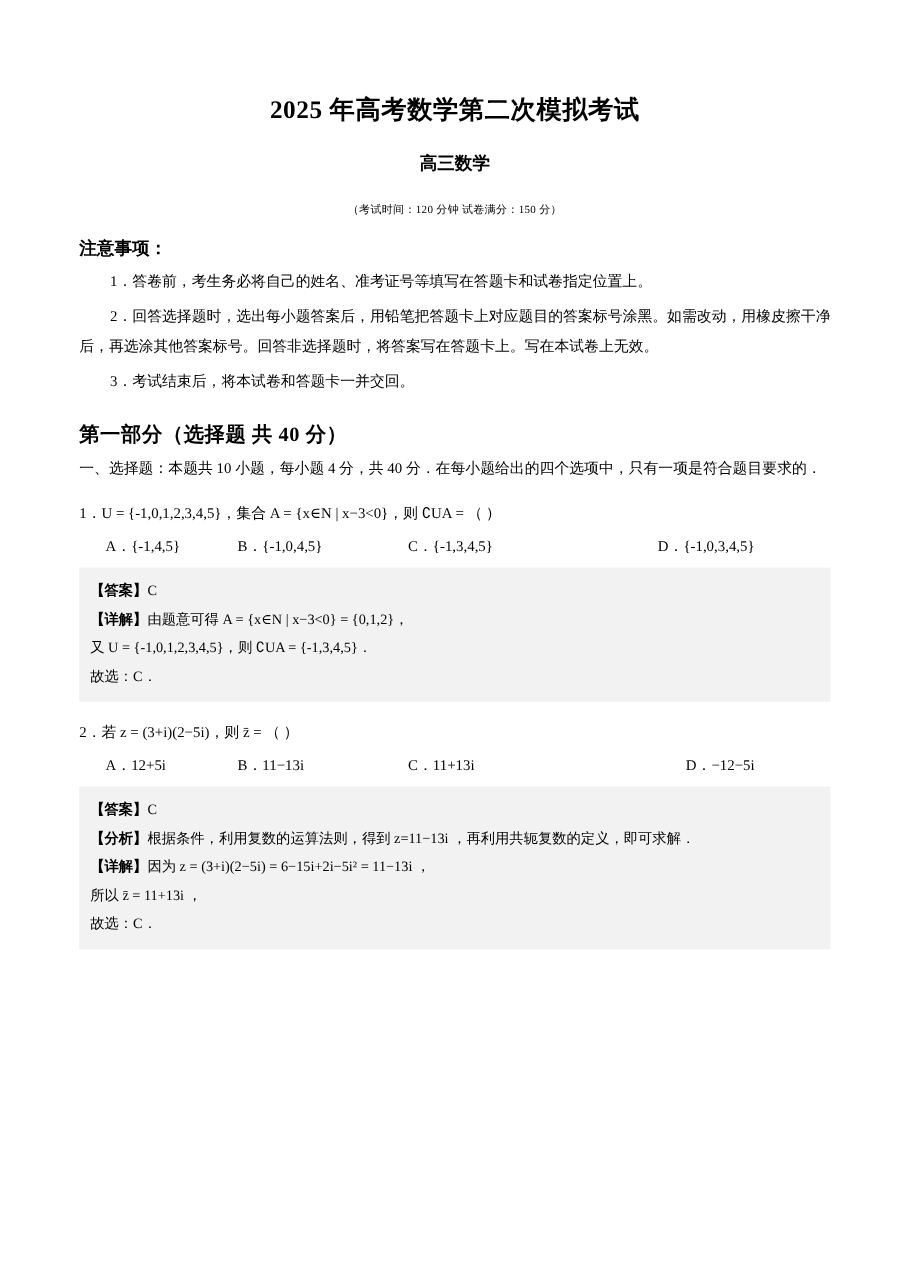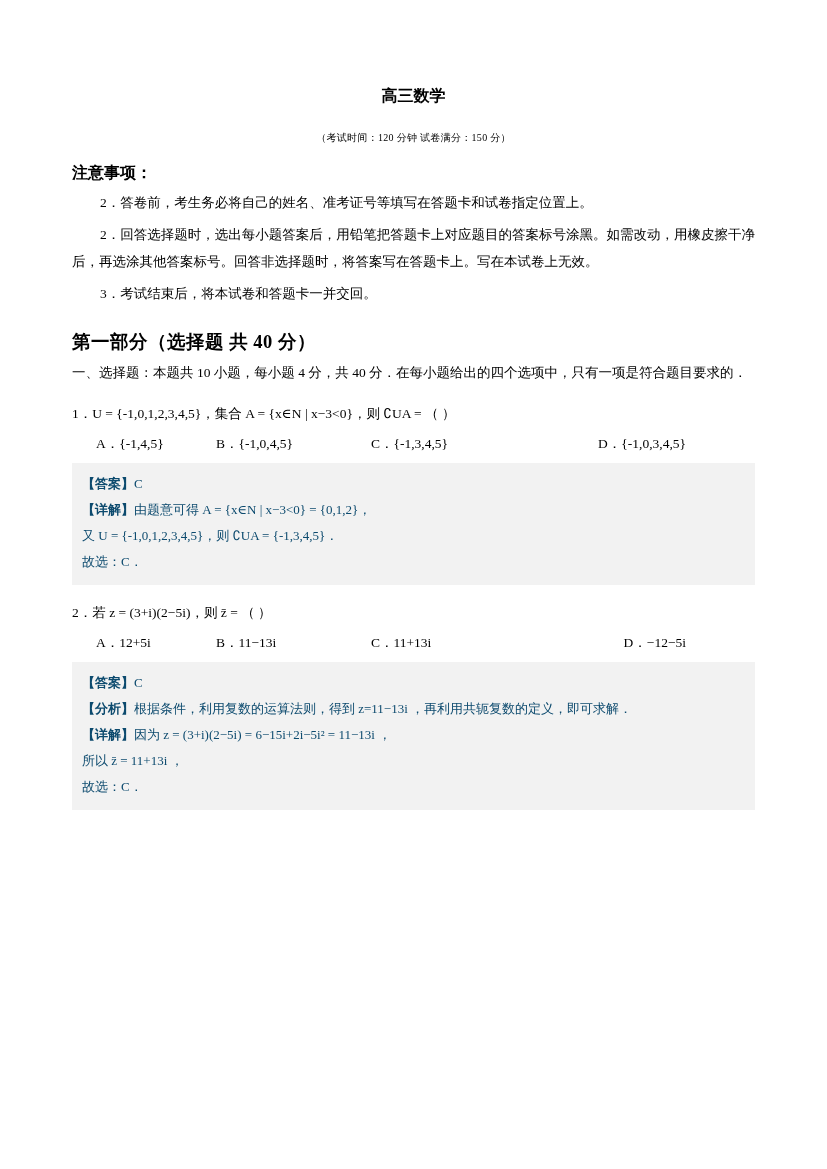--- a/index.html
+++ b/index.html
@@ -83,37 +83,38 @@
   .opt-b { width: 155px; }
   .opt-c { width: 155px; }
   .opt-d { width: 160px; text-align: right; }
 
   .answer-box {
     background: #f2f2f2;
     padding: 8px 10px 10px 10px;
     margin: 4px 0 4px 0;
   }
   .ans-line {
-    color: #0c4a6e;
+    color: #000000;
     font-size: 13px;
     line-height: 2.0;
     margin: 0;
   }
   .tag { font-weight: bold; }
 </style>
 </head>
 <body>
 
 <div class="page">
 
+  <div class="doc-title">2025 年高考数学第二次模拟考试</div>
   <div class="doc-subtitle">高三数学</div>
   <div class="doc-meta">（考试时间：120 分钟    试卷满分：150 分）</div>
 
   <div class="notice-head">注意事项：</div>
-  <div class="notice-item">2．答卷前，考生务必将自己的姓名、准考证号等填写在答题卡和试卷指定位置上。</div>
+  <div class="notice-item">1．答卷前，考生务必将自己的姓名、准考证号等填写在答题卡和试卷指定位置上。</div>
   <div class="notice-item">2．回答选择题时，选出每小题答案后，用铅笔把答题卡上对应题目的答案标号涂黑。如需改动，用橡皮擦干净后，再选涂其他答案标号。回答非选择题时，将答案写在答题卡上。写在本试卷上无效。</div>
   <div class="notice-item">3．考试结束后，将本试卷和答题卡一并交回。</div>
 
   <div class="part-title">第一部分（选择题 共 40 分）</div>
   <div class="section-desc">一、选择题：本题共 10 小题，每小题 4 分，共 40 分．在每小题给出的四个选项中，只有一项是符合题目要求的．</div>
 
   <div class="question">
     <span>1．</span><span>U = {-1,0,1,2,3,4,5}，集合 A = {x∈N | x−3&lt;0}，则 ∁UA = （    ）</span>
   </div>
   <div class="opts">

